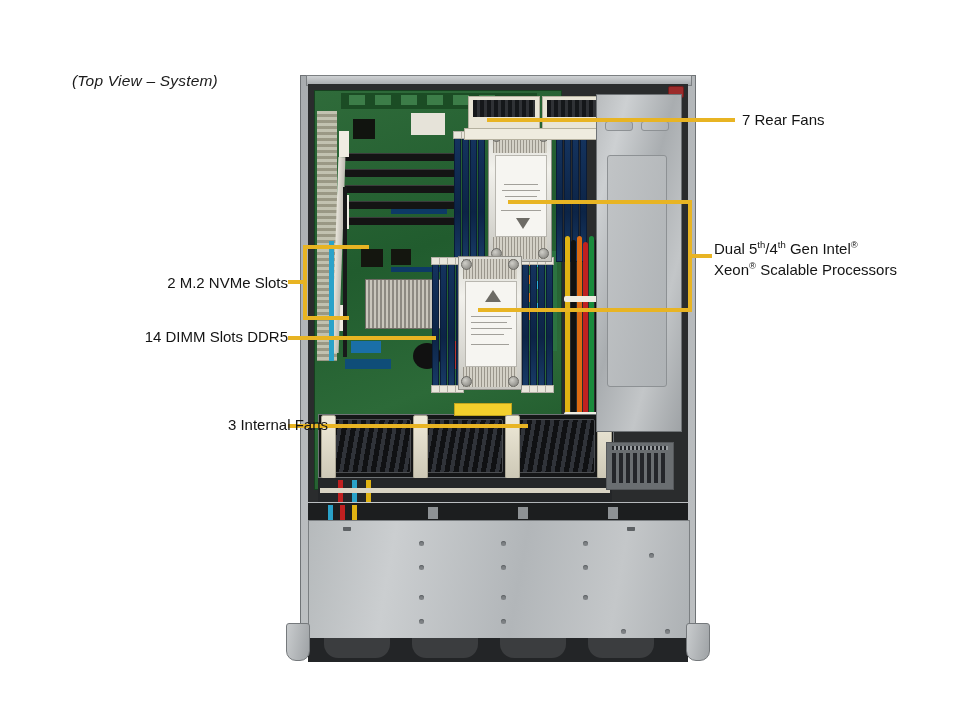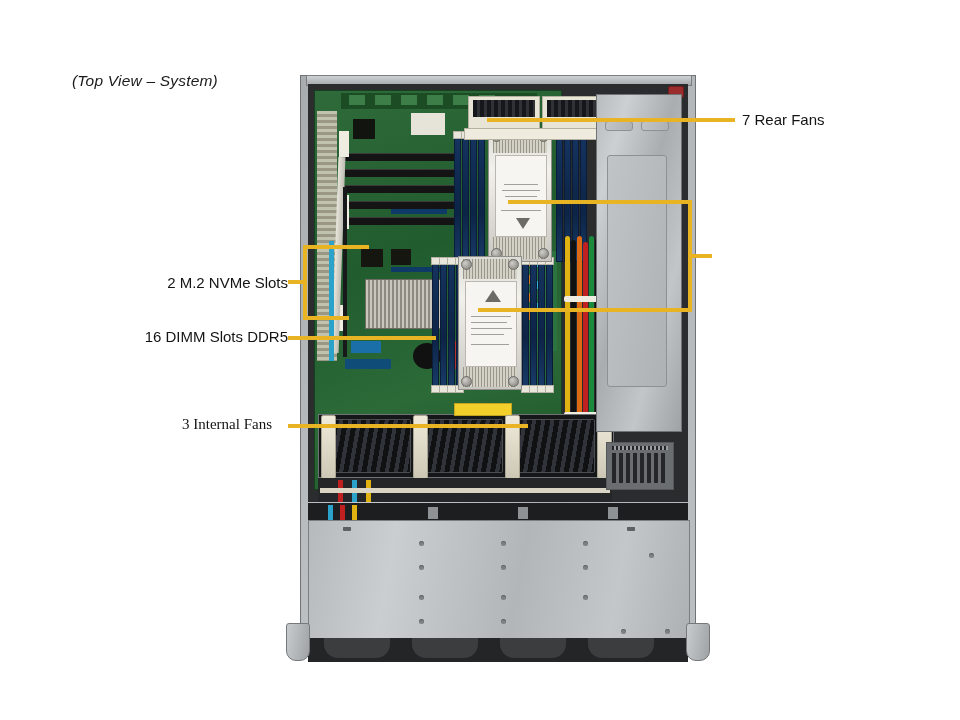--- a/index.html
+++ b/index.html
@@ -378,20 +378,24 @@
   <div class="lead h" style="left: 303px; top: 245px; width: 66px; background: rgb(232, 180, 35);"></div>
   <div class="lead h" style="left: 303px; top: 316px; width: 46px; background: rgb(232, 180, 35);"></div>
   <div class="lead h" style="left: 288px; top: 280px; width: 19px; background: rgb(232, 180, 35);"></div>
 
   <div class="lead h" id="lead-dimm" style="left: 288px; top: 336px; width: 148px; background: rgb(232, 180, 35);"></div>
 
   <div class="lead h" id="lead-fans" style="left: 288px; top: 424px; width: 240px; background: rgb(232, 180, 35);"></div>
 
   <div class="callout right" id="label-rear-fans">7 Rear Fans</div>
 
+  <div class="callout right" id="label-cpus">
+    <div><span>Dual 5</span><sup>th</sup><span>/4</span><sup>th</sup><span> Gen Intel</span><sup>®</sup></div>
+    <div><span>Xeon</span><sup>®</sup><span> Scalable Processors</span></div>
+  </div>
 
   <div class="callout left" id="label-m2">2 M.2 NVMe Slots</div>
 
-  <div class="callout left" id="label-dimm">16 DIMM Slots DDR5</div>
-
-  <div class="callout left" id="label-internal-fans" style="right:688px;top:415px;position:absolute;font-family:Liberation Serif, serif;">3 Internal  Fans</div>
+  <div class="callout left" id="label-dimm">14 DIMM Slots DDR5</div>
+
+  <div class="callout left" id="label-internal-fans" style="right:632px;top:415px;position:absolute;">3 Internal  Fans</div>
 
 </div>
 
 </body></html>

